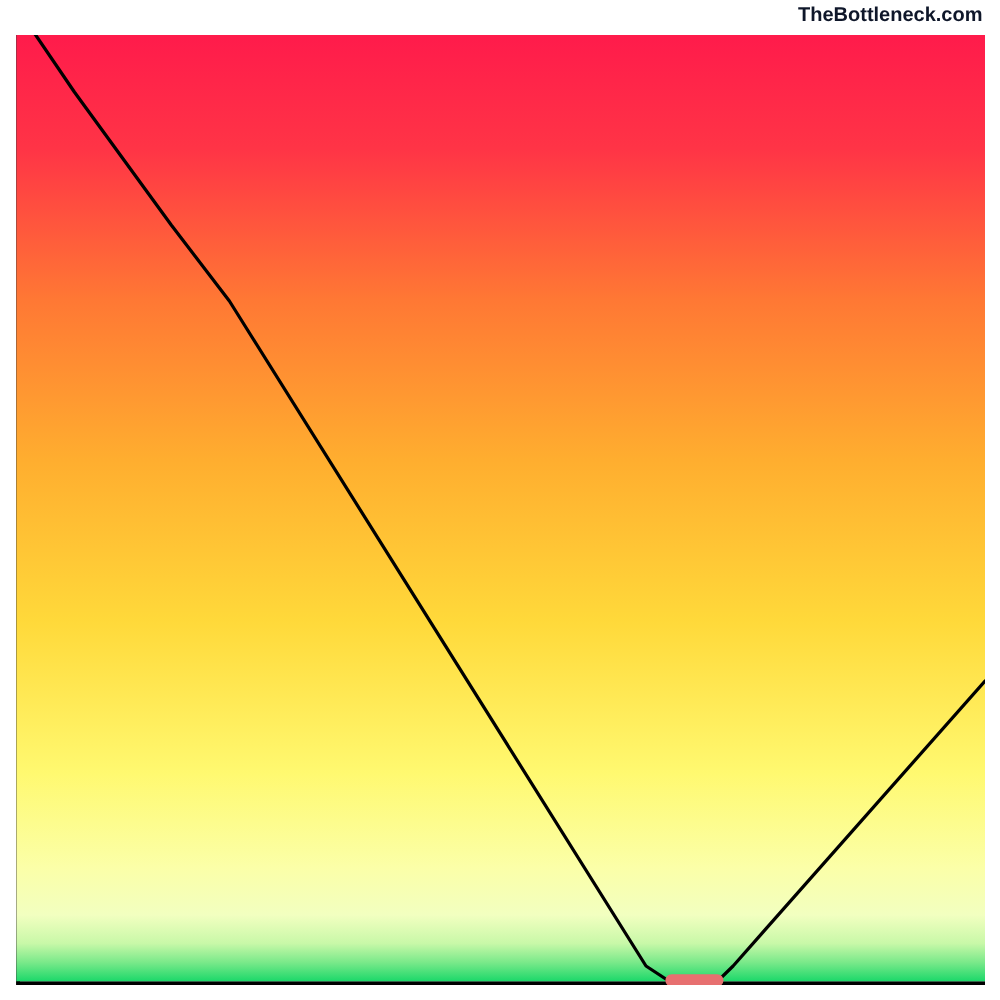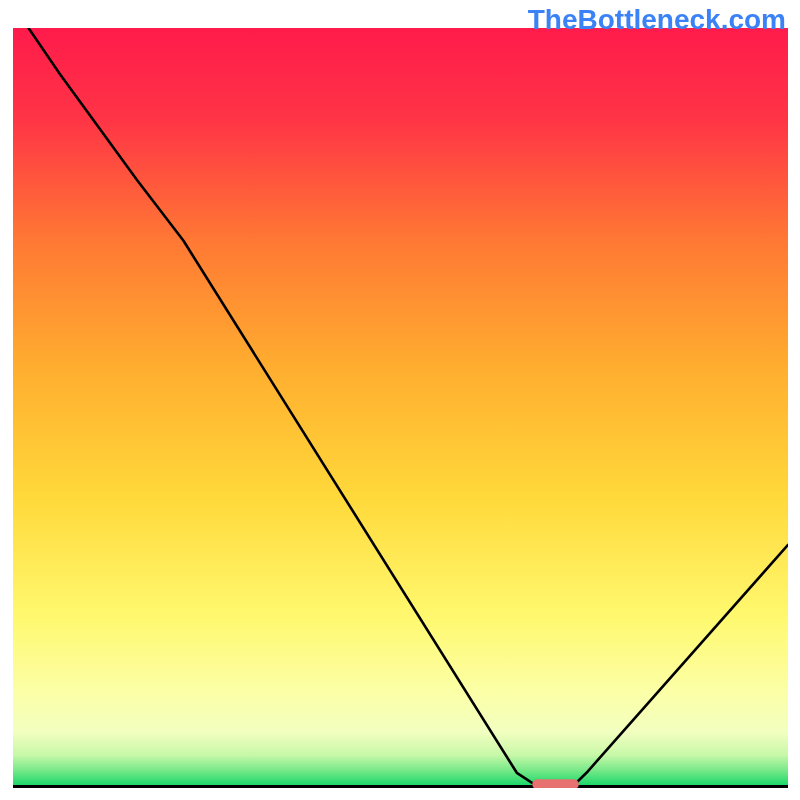--- a/index.html
+++ b/index.html
@@ -8,23 +8,23 @@
     width: 800px;
     height: 800px;
     background: #ffffff;
     font-family: Arial, sans-serif;
     position: relative;
   }
   .watermark {
     position: absolute;
     top: 4px;
     right: 14px;
-    font-size: 28px;
+    font-size: 16px;
     font-weight: bold;
-    color: #3b82f6;
+    color: #0f172a;
     z-index: 10;
   }
   .chart-area {
     position: absolute;
     left: 13px;
     top: 28px;
     width: 775px;
     height: 760px;
     border: 3px solid #000000;
     border-top: none;

